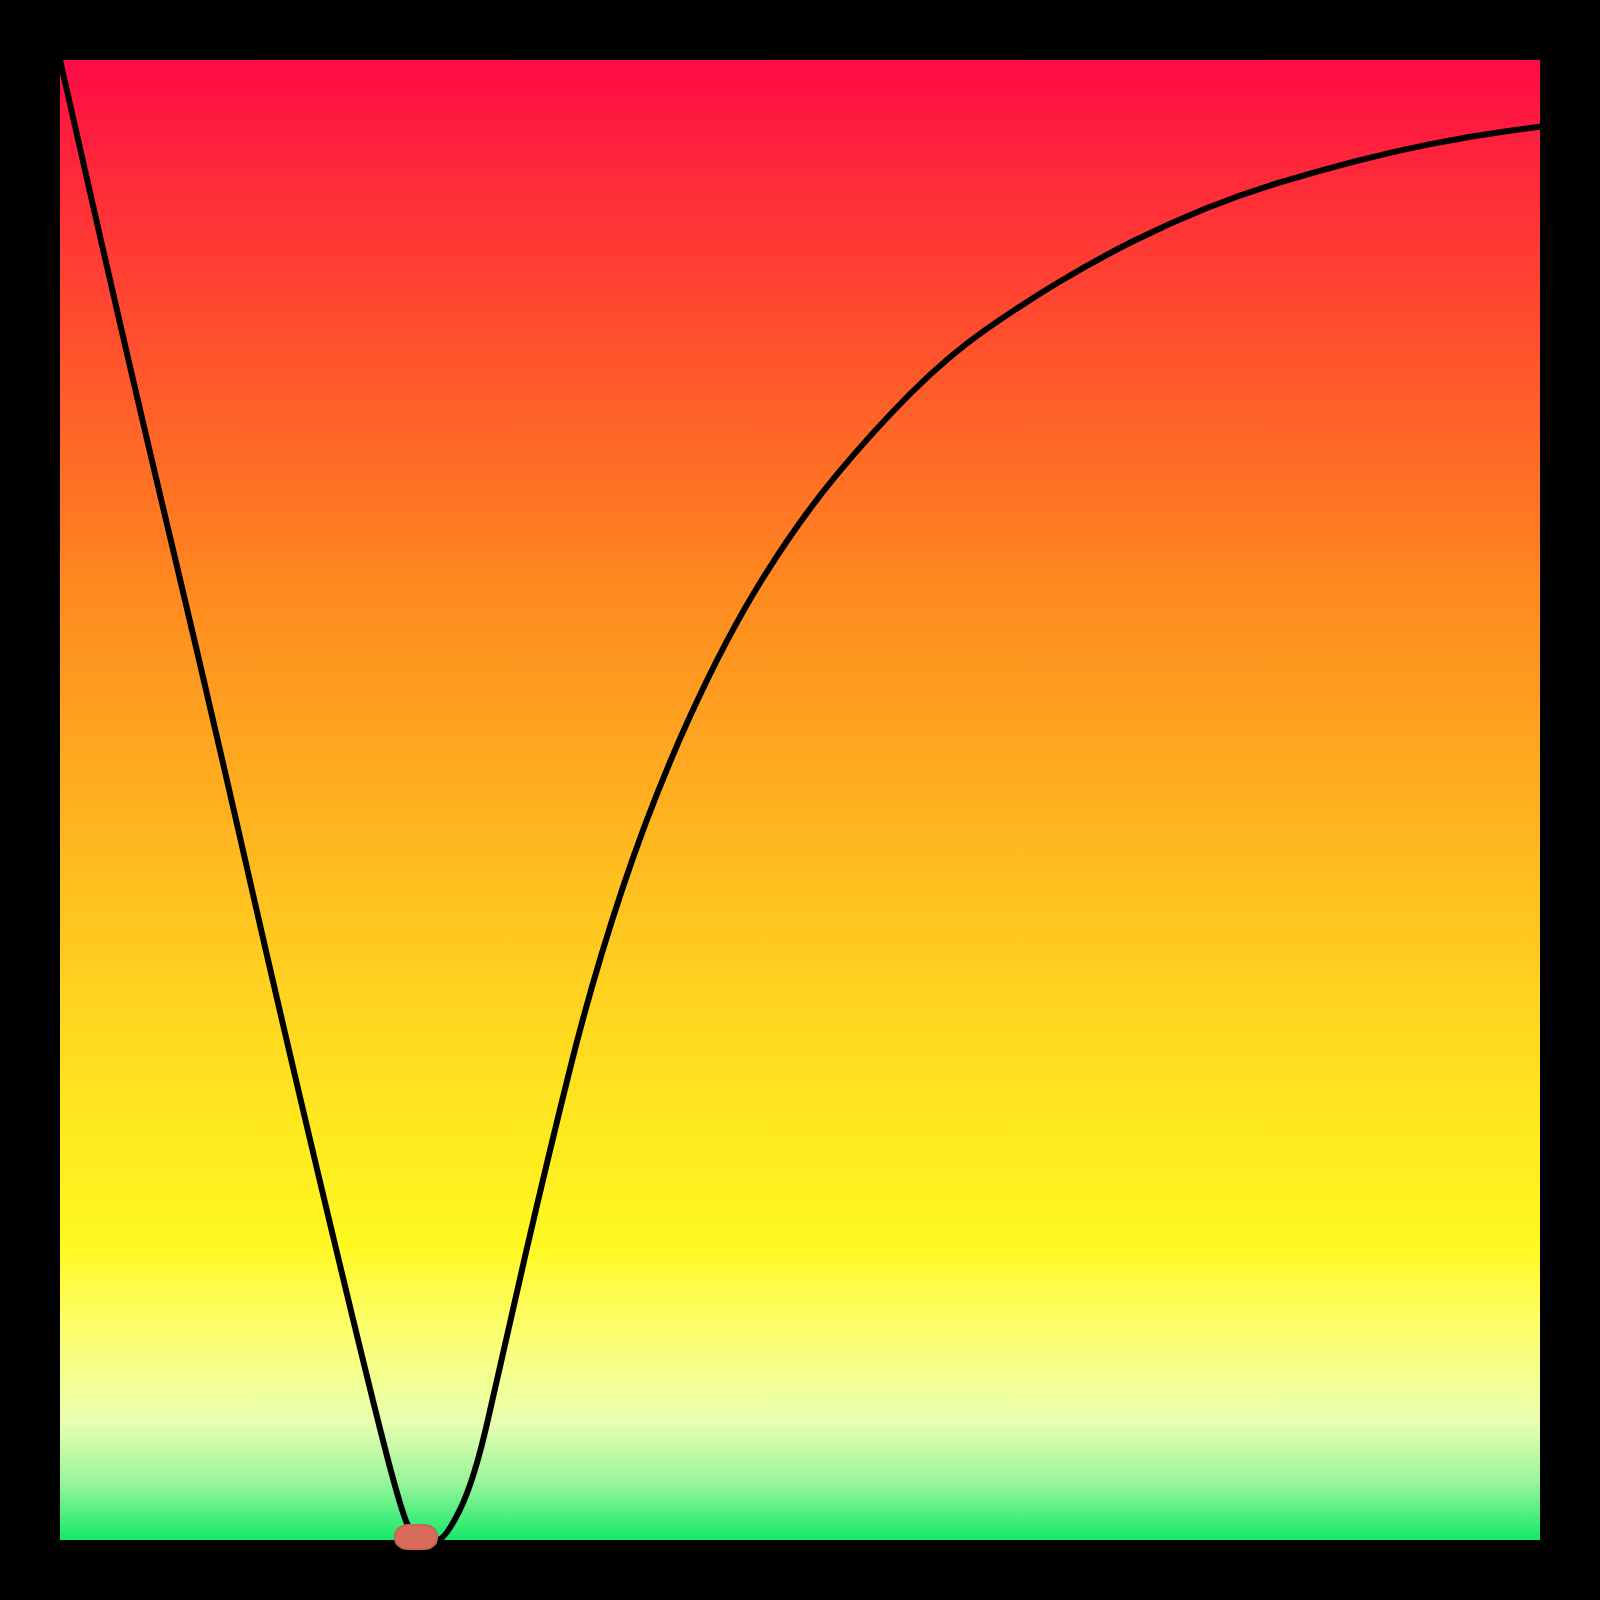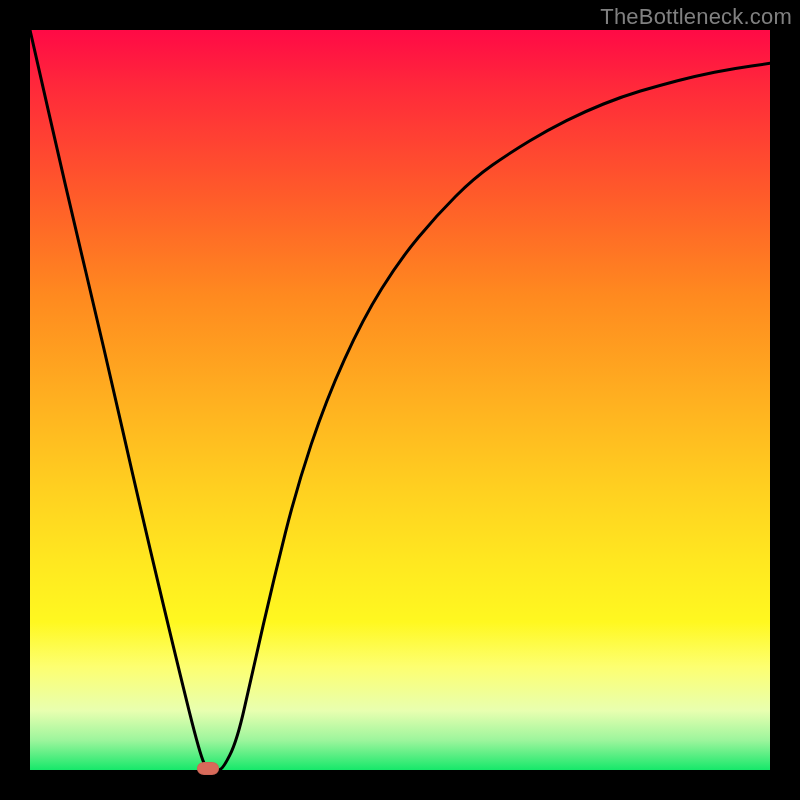--- a/index.html
+++ b/index.html
@@ -69,14 +69,13 @@
 
 <div class="frame">
 
   <div class="plot-area">
     <svg class="curve-svg" viewBox="0 0 740 740" preserveAspectRatio="none">
       <path id="curve-path" fill="none" stroke="#000" stroke-width="3" stroke-linejoin="round" stroke-linecap="round" d="M 0.00 0.00 Q 0.00 0.00 18.50 81.40 Q 37.00 162.80 55.50 240.50 Q 74.00 318.20 92.50 399.60 Q 111.00 481.00 129.50 558.70 Q 148.00 636.40 159.10 680.80 Q 170.20 725.20 173.90 732.60 Q 177.60 740.00 181.30 740.00 Q 185.00 740.00 188.70 740.00 Q 192.40 740.00 199.80 725.20 Q 207.20 710.40 214.60 677.10 Q 222.00 643.80 233.10 595.70 Q 244.20 547.60 255.30 503.20 Q 266.40 458.80 281.20 414.40 Q 296.00 370.00 314.50 329.30 Q 333.00 288.60 351.50 259.00 Q 370.00 229.40 388.50 207.20 Q 407.00 185.00 425.50 166.50 Q 444.00 148.00 462.50 135.05 Q 481.00 122.10 499.50 111.00 Q 518.00 99.90 536.50 90.65 Q 555.00 81.40 573.50 74.00 Q 592.00 66.60 610.50 61.05 Q 629.00 55.50 647.50 50.69 Q 666.00 45.88 684.50 42.18 Q 703.00 38.48 721.50 35.89 T 740.00 33.30"></path>
     </svg>
     <div id="marker" class="marker" style="left: 166.6px; top: 732px; background: rgb(216, 106, 90);"></div>
   </div>
 
-  <div class="watermark">TheBottleneck.com</div>
 </div>
 
 </body></html>

